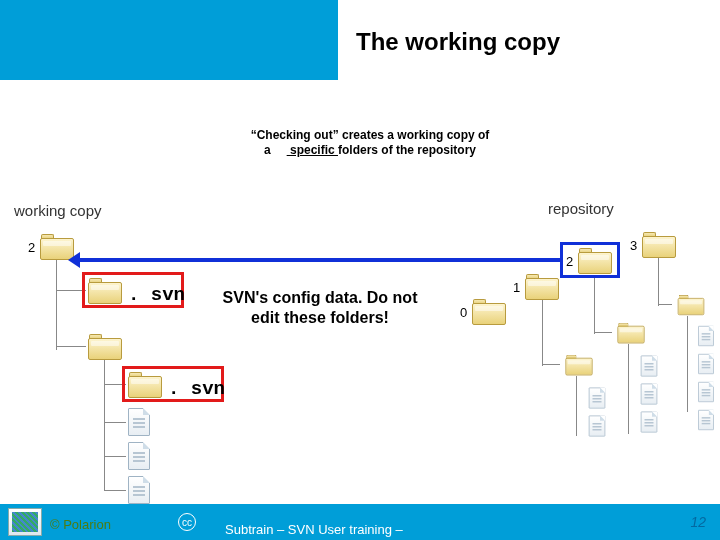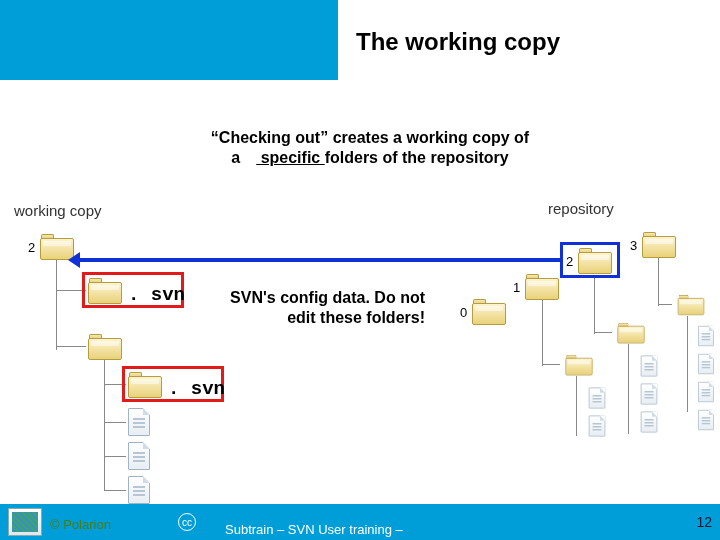--- a/index.html
+++ b/index.html
@@ -3,21 +3,21 @@
 <meta charset="utf-8">
 <style>
   * { box-sizing: border-box; margin: 0; padding: 0; }
   html, body { width: 720px; height: 540px; font-family: Arial, Helvetica, sans-serif; background: #fff; overflow: hidden; }
   .slide { position: relative; width: 720px; height: 540px; }
 
   .header-blue { position: absolute; left: 0; top: 0; width: 338px; height: 80px; background: #009ed8; }
   .arch-title { position: absolute; left: 14px; top: 22px; font-size: 24px; font-weight: bold; color: #000; }
   .main-title { position: absolute; left: 356px; top: 28px; font-size: 24px; font-weight: bold; color: #000; }
 
-  .subtitle { position: absolute; left: 180px; top: 128px; width: 380px; text-align: center; font-size: 16px; font-weight: bold; color: #000; line-height: 1.25; }
+  .subtitle { position: absolute; left: 180px; top: 128px; width: 380px; text-align: center; font-size: 12px; font-weight: bold; color: #000; line-height: 1.25; }
   .subtitle .underline { text-decoration: underline; padding-left: 16px; }
 
   .wc-label { position: absolute; left: 14px; top: 202px; font-size: 15px; color: #333; }
   .repo-label { position: absolute; left: 548px; top: 200px; font-size: 15px; color: #333; }
 
   
   .folder { position: absolute; width: 34px; height: 26px; }
   .folder .tab { position: absolute; left: 1px; top: 0; width: 13px; height: 6px; background: linear-gradient(#f6e8b2,#e2c96a); border: 1px solid #b89b3e; border-bottom: none; border-radius: 2px 2px 0 0; }
   .folder .body { position: absolute; left: 0; top: 4px; width: 34px; height: 22px; background: linear-gradient(#fdf4cf,#e9d27a); border: 1px solid #b89b3e; border-radius: 2px; }
   .folder .body::after { content:""; position:absolute; left:2px; top:2px; right:2px; height:5px; background: rgba(255,255,255,.5); border-radius:1px; }
@@ -34,29 +34,29 @@
   .hline { position: absolute; height: 1px; background: #888; }
 
   .red-box { position: absolute; border: 3px solid #e21a1a; pointer-events: none; z-index: 6; }
   .blue-box { position: absolute; border: 3px solid #1030d8; pointer-events: none; z-index: 6; }
 
   .arrow { position: absolute; height: 4px; background: #1030d8; z-index: 4; }
   .arrow::after { content:""; position:absolute; left:-10px; top:-6px; width:0;height:0; border-right:12px solid #1030d8; border-top:8px solid transparent; border-bottom:8px solid transparent; }
 
   .svn-text { position:absolute; font-family: "Courier New", monospace; font-size: 19px; font-weight: bold; color:#000; z-index: 7; }
 
-  .config-note { position:absolute; left:215px; top:288px; width:210px; font-size:16px; font-weight:bold; text-align:right; line-height:1.25; }
+  .config-note { position:absolute; left:215px; top:288px; width:210px; font-size:16px; font-weight:bold; text-align:center; line-height:1.25; }
 
   .footer-bar { position:absolute; left:0; bottom:0; width:720px; height:36px; background:#009ed8; }
   .footer-logo { position:absolute; left:8px; bottom:4px; width:34px; height:28px; background:linear-gradient(#fff,#dfe7ee); border:1px solid #8aa; }
   .footer-logo::after{content:"";position:absolute;left:3px;top:3px;right:3px;bottom:3px;background:repeating-linear-gradient(45deg,#3a6,#3a6 2px,#48c 2px,#48c 4px);}  
   .footer-left { position:absolute; left:50px; bottom:8px; font-size:13px; color:#4d7c0f; }
   .footer-cc { position:absolute; left:178px; bottom:9px; width:18px;height:18px;border:1.5px solid #fff;border-radius:50%;color:#fff;font-size:10px;line-height:17px;text-align:center;}
   .footer-mid { position:absolute; left:225px; bottom:2px; font-size:13px; color:#fff; line-height:1.15; }
-  .footer-right { position:absolute; right:8px; bottom:10px; font-size:14px; color:#0f172a; }
+  .footer-right { position:absolute; right:14px; bottom:10px; font-size:14px; color:#0369a1;font-style:italic; }
 </style>
 </head>
 <body>
 
 <div class="slide">
 
   <div class="header-blue"></div>
   <div class="main-title">The working copy</div>
 
   <div class="subtitle">

